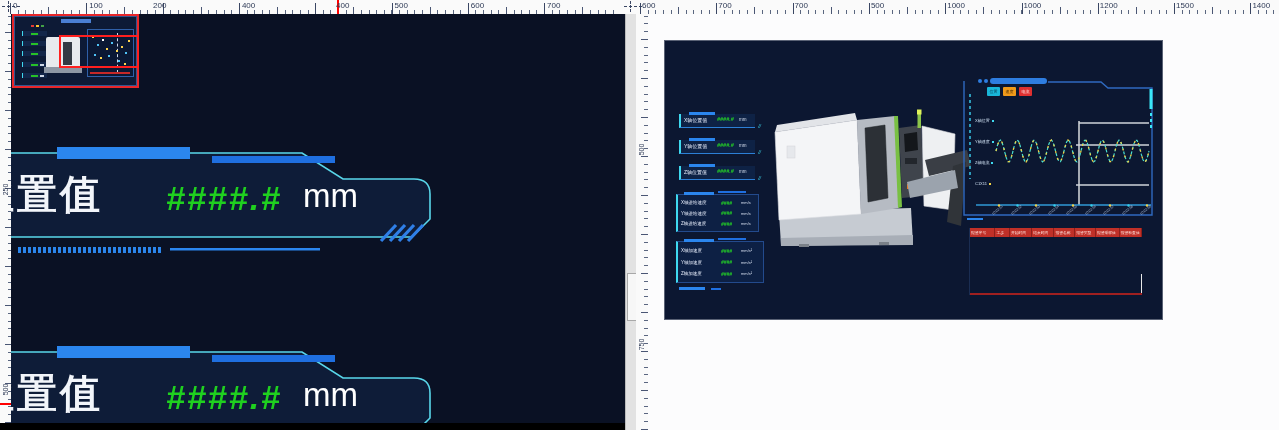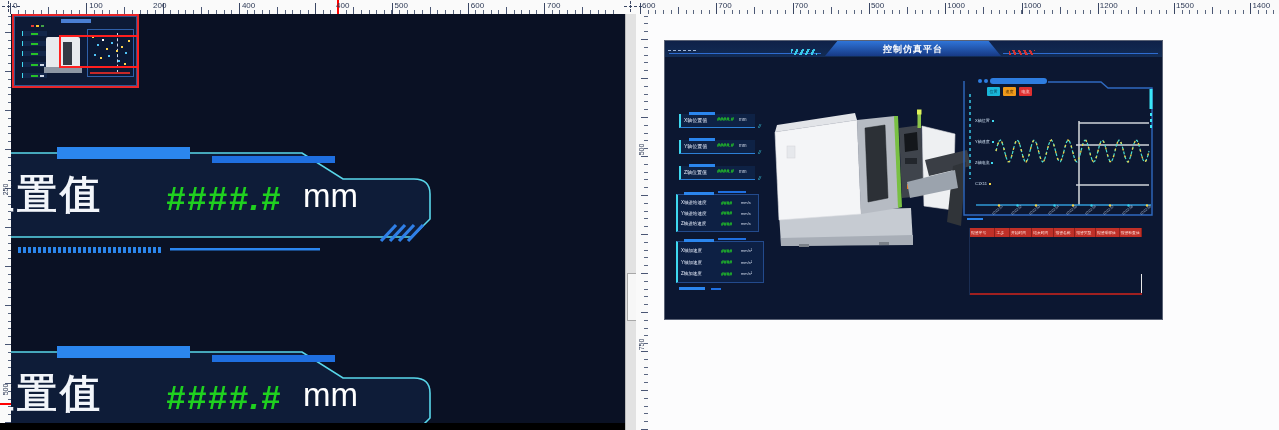--- a/index.html
+++ b/index.html
@@ -304,29 +304,20 @@
       <div class="thumb"></div>
     </div>
 
   <div class="vruler" id="vrulerR" style="left:636px;top:14px;height:416px;">
       <span class="rlab" style="top: 132px;">500</span>
       <span class="rlab" style="top: 327px;">750</span>
     </div>
   <div class="rcanvas"></div>
 
   <div class="dash">
-    <div class="dash-header">
-      <span class="hdr-dash"></span>
-      <div class="hline-l"></div>
-      <div class="hline-r"></div>
-      <div class="chev-cyan"></div>
-      <div class="chev-red"></div>
-      <div class="dash-trap"></div>
-      <div class="dash-title">控制仿真平台</div>
-    </div>
 
     <div id="poswidgets">
         <div class="pw" style="top: 73px;">
           <div class="bar"></div>
           <span class="lb">X轴位置值</span>
           <span class="val">####.#</span>
           <span class="un">mm</span>
           <span class="sl">//</span>
         </div>
         <div class="pw" style="top: 99px;">

